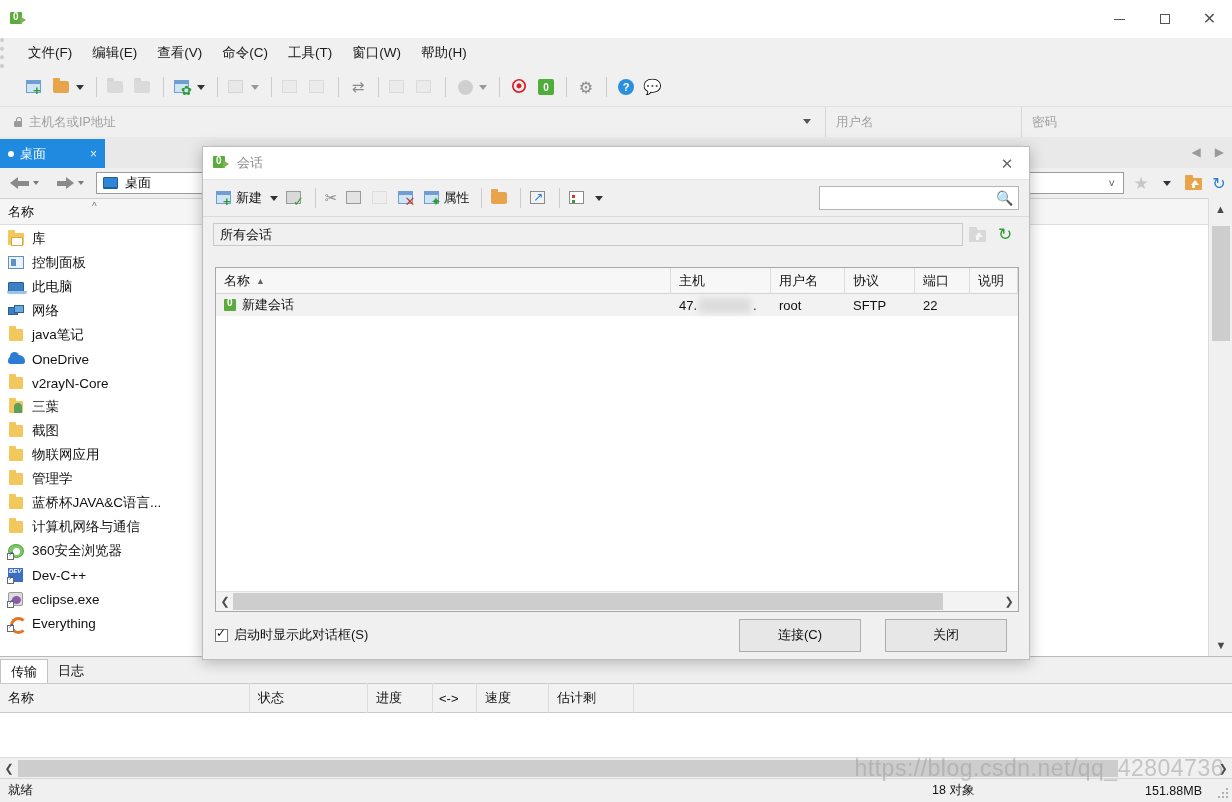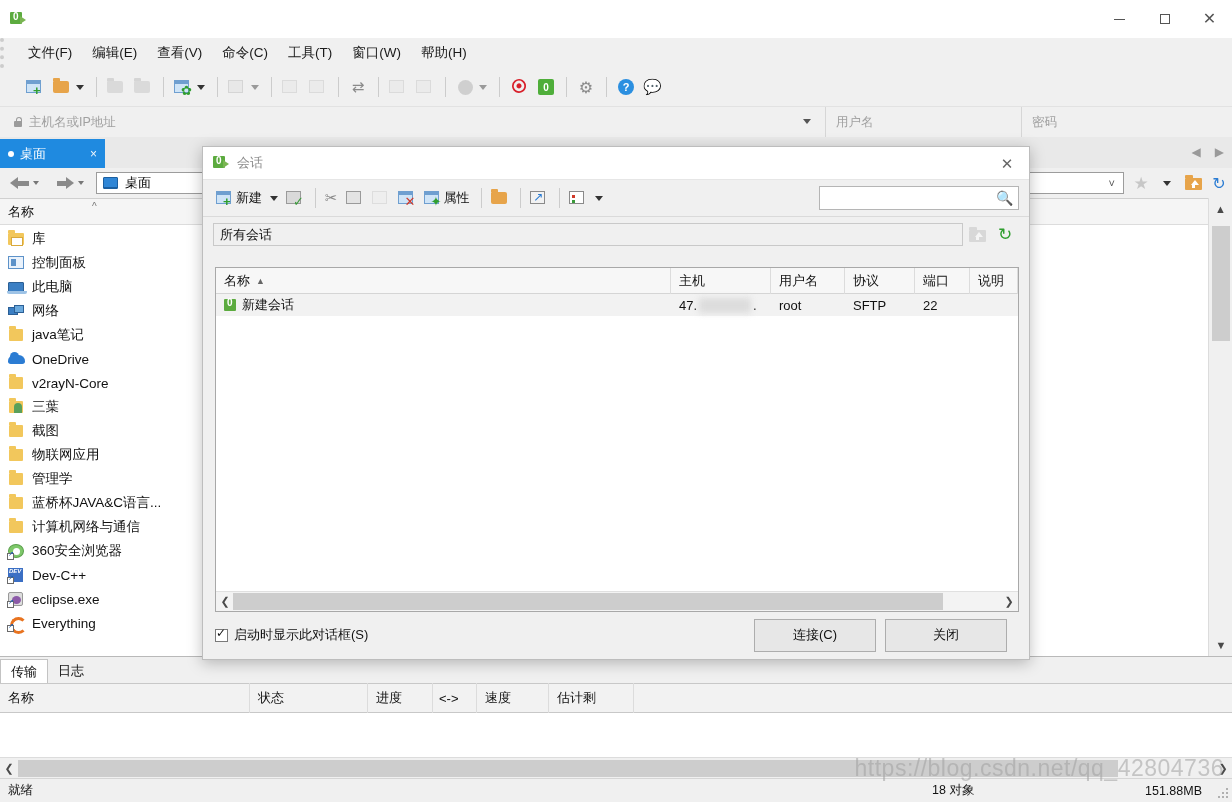--- a/index.html
+++ b/index.html
@@ -209,21 +209,21 @@
      display:flex; align-items:center; border-top:1px solid #e0e0e0; }
   .dl-hs-thumb { position:absolute; left:17px; top:1px; width:710px; height:17px; background:#cdcdcd; }
 
   .dlg-foot { position:absolute; left:0; bottom:0; width:826px; height:48px; display:flex; align-items:center; padding:0 12px; }
   .chk { width:13px; height:13px; border:1px solid #7a7a7a; background:#fff; margin-right:6px;
      position:relative; flex:0 0 13px; }
   .chk:after { content:"✓"; position:absolute; left:0px; top:-4px; font-size:12px; color:#111; }
   .chk-lbl { font-size:13px; color:#111; }
   .btn { width:122px; height:33px; background:#e7e7e7; border:1px solid #adadad; font-size:13px; color:#111;
      display:flex; align-items:center; justify-content:center; }
-  .btn.connect { margin-left:auto; margin-right:9px; }
+  .btn.connect { margin-left:auto; margin-right:24px; }
   .btn.close-btn { margin-right:10px; }
 
   .watermark { position:absolute; right:8px; bottom:20px; color:rgba(160,160,160,.55); font-size:23px;
      letter-spacing:.5px; pointer-events:none; white-space:nowrap; }
 </style>
 </head>
 <body>
 
 <div id="app">
 

